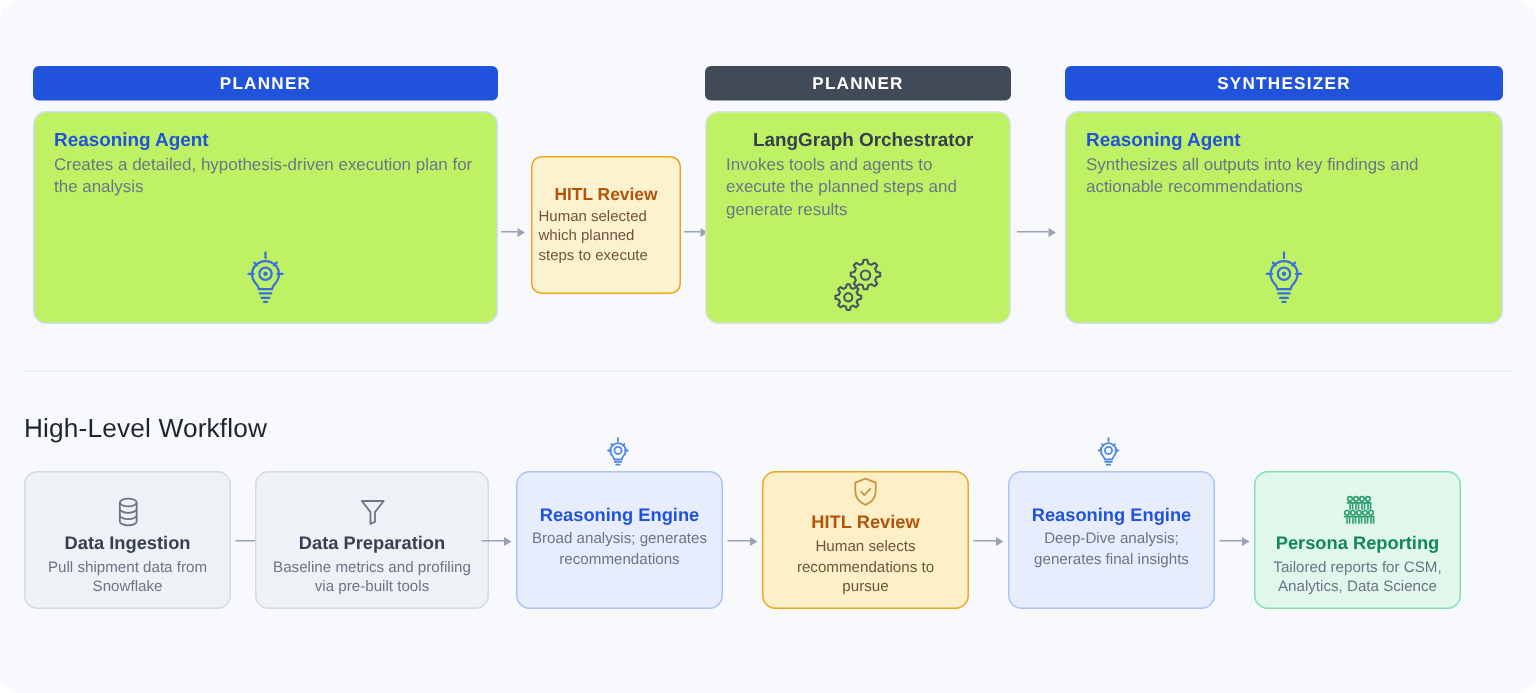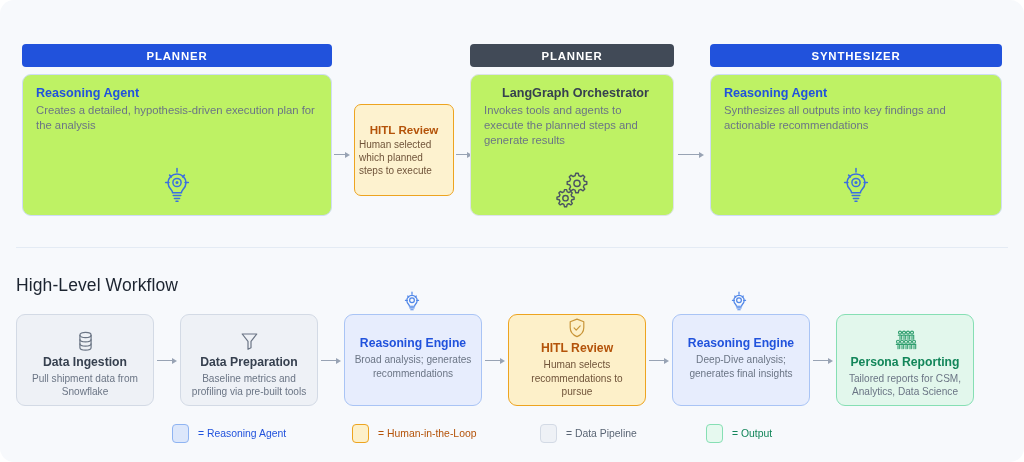--- a/index.html
+++ b/index.html
@@ -264,21 +264,21 @@
         </svg>
       </div>
       <div class="t">Data Ingestion</div>
       <div class="d">Pull shipment data from Snowflake</div>
     </div>
     <div class="arrow" style="left:157px; top:42px; width:20px;">
       <div class="ln"></div>
         <div class="hd"></div>
     </div>
 
-    <div class="wf-card pipe" style="left:180px; width:138px;">
+    <div class="wf-card pipe" style="left:170px; width:156px;">
       <div class="ic">
         <svg width="19" height="20" viewBox="0 0 19 20" fill="none" stroke="#6b7585" stroke-width="1.2" stroke-linejoin="round">
           <path d="M2.2 3h14.6l-5.8 7.4v6.4l-3 1.5v-7.9z"></path>
         </svg>
       </div>
       <div class="t">Data Preparation</div>
       <div class="d">Baseline metrics and profiling via pre-built tools</div>
     </div>
     <div class="arrow" style="left:321px; top:42px; width:20px;">
       <div class="ln"></div>
@@ -343,32 +343,14 @@
             <circle cx="24" cy="11.8" r="1.5"></circle>
               <path d="M22.3 14.4h3.4v4.2M24 15.6v3.2"></path>
           </g>
         </svg>
       </div>
       <div class="t">Persona Reporting</div>
       <div class="d">Tailored reports for CSM, Analytics, Data Science</div>
     </div>
   </div>
 
-  <div class="legend">
-    <div class="leg-item" style="left:172px;">
-      <span class="leg-sw agent"></span>
-      <span class="leg-tx agent">= Reasoning Agent</span>
-    </div>
-    <div class="leg-item" style="left:352px;">
-      <span class="leg-sw hitl"></span>
-      <span class="leg-tx hitl">= Human-in-the-Loop</span>
-    </div>
-    <div class="leg-item" style="left:540px;">
-      <span class="leg-sw pipe"></span>
-      <span class="leg-tx pipe">= Data Pipeline</span>
-    </div>
-    <div class="leg-item" style="left:706px;">
-      <span class="leg-sw out"></span>
-      <span class="leg-tx out">= Output</span>
-    </div>
-  </div>
 
 </div>
 
 </body></html>

